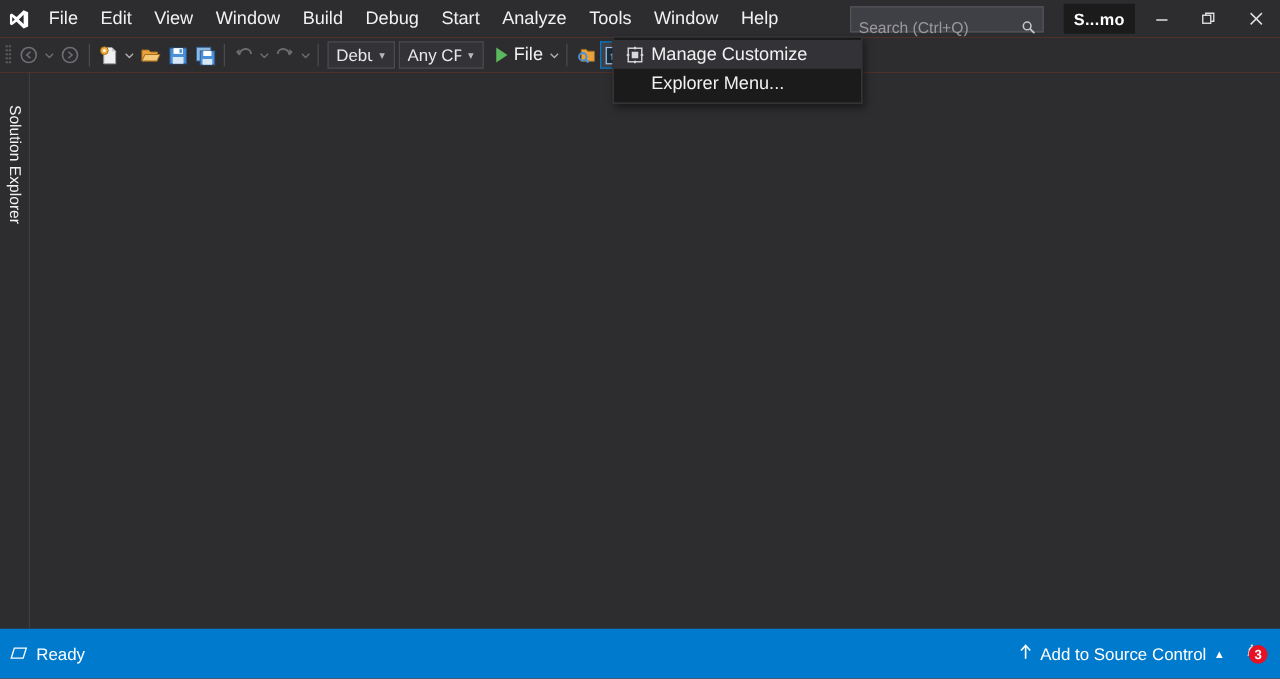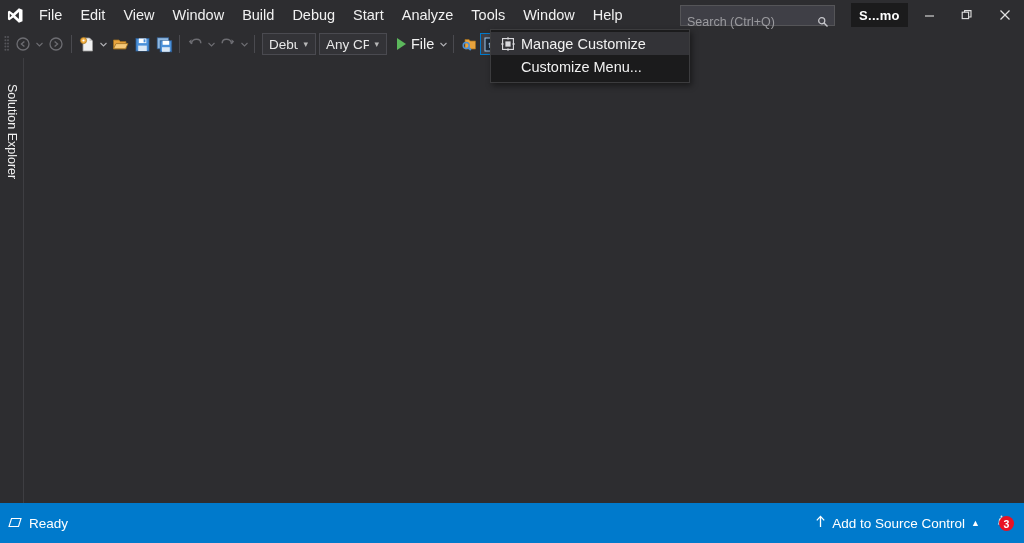--- a/index.html
+++ b/index.html
@@ -354,21 +354,21 @@
           <rect x="7.1" y="0.4" width="1.8" height="2.4" fill="#d8d8dc"></rect>
           <rect x="7.1" y="13.2" width="1.8" height="2.4" fill="#d8d8dc"></rect>
           <rect x="0.4" y="7.1" width="2.4" height="1.8" fill="#d8d8dc"></rect>
           <rect x="13.2" y="7.1" width="2.4" height="1.8" fill="#d8d8dc"></rect>
         </svg>
       </span>
       <span class="dd-label">Manage Customize</span>
     </div>
     <div class="dd-item">
       <span class="dd-ico"></span>
-      <span class="dd-label">Customize Menu...</span>
+      <span class="dd-label">Explorer Menu...</span>
     </div>
   </div>
 
   <div class="statusbar">
     <div class="sb-left">
       <span>
         <svg width="14" height="11" viewBox="0 0 14 11">
           <path d="M3.5 1.5 H13 L10.5 9.5 H1 Z" fill="none" stroke="#ffffff" stroke-width="1.1"></path>
         </svg>
       </span>

